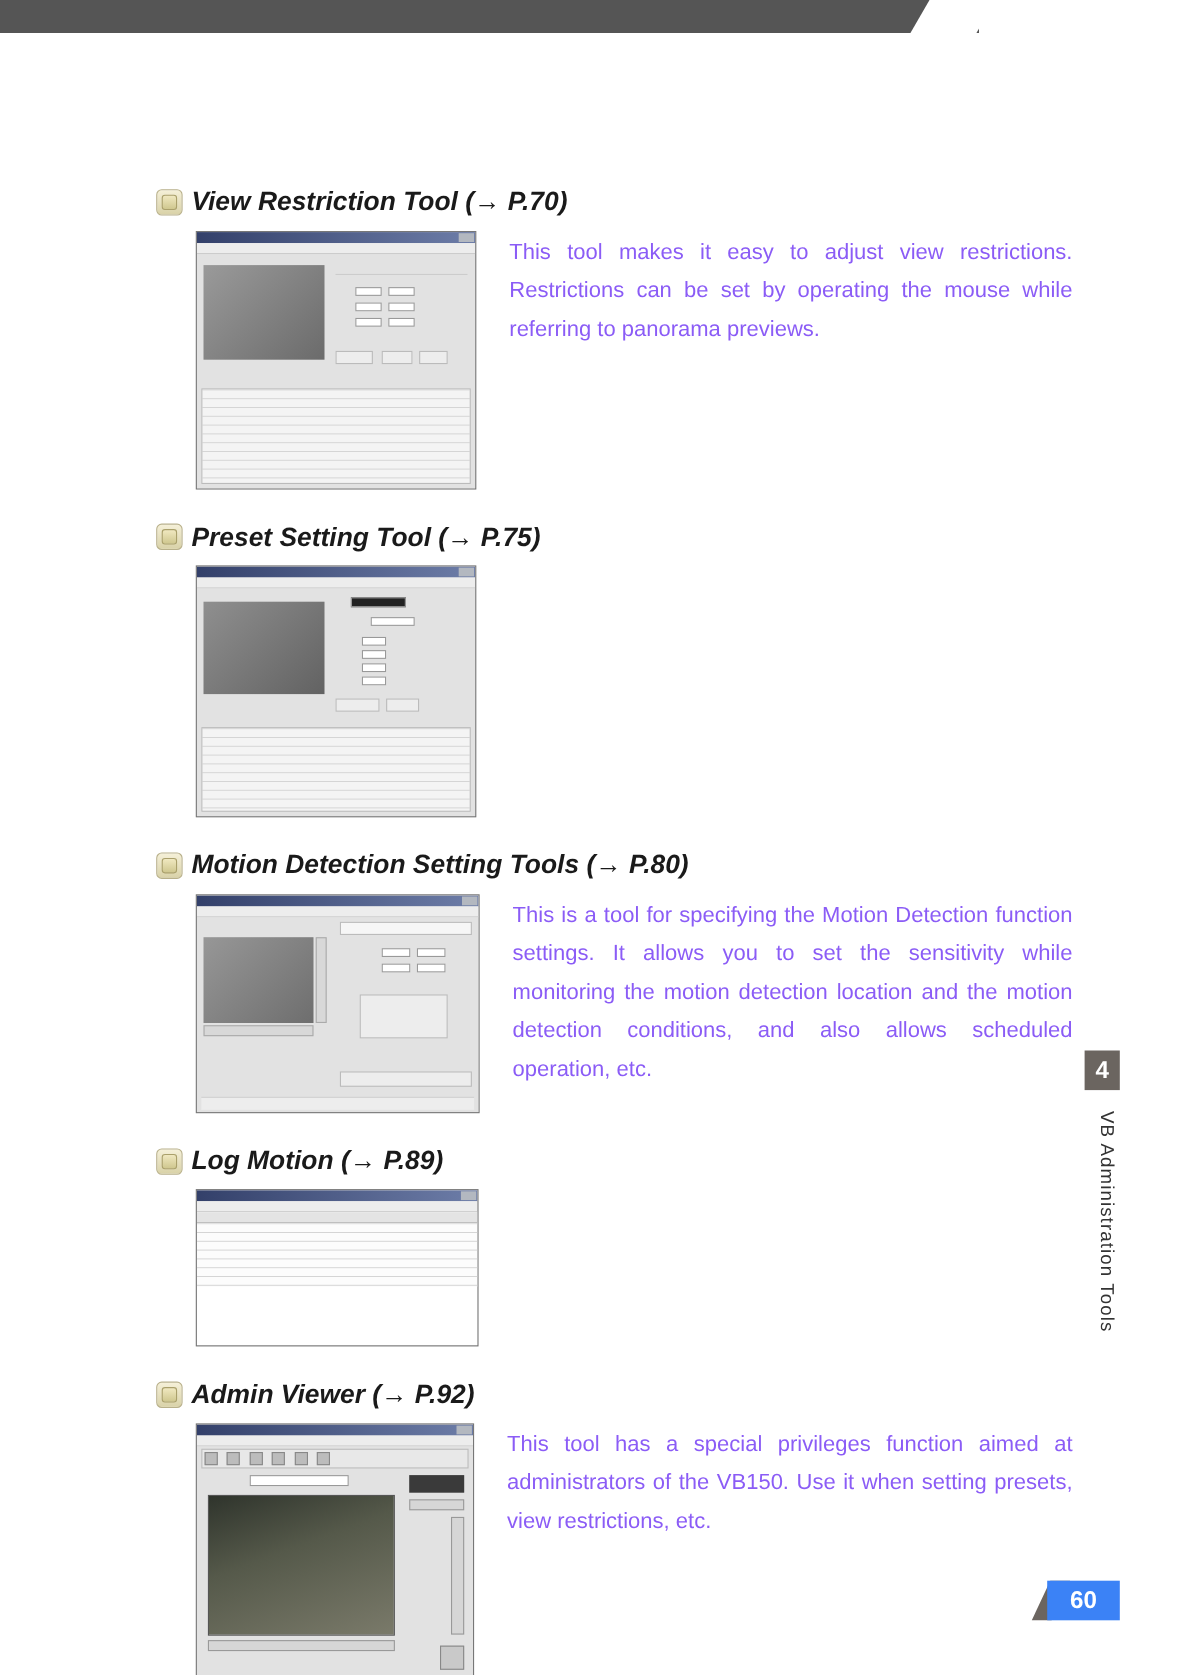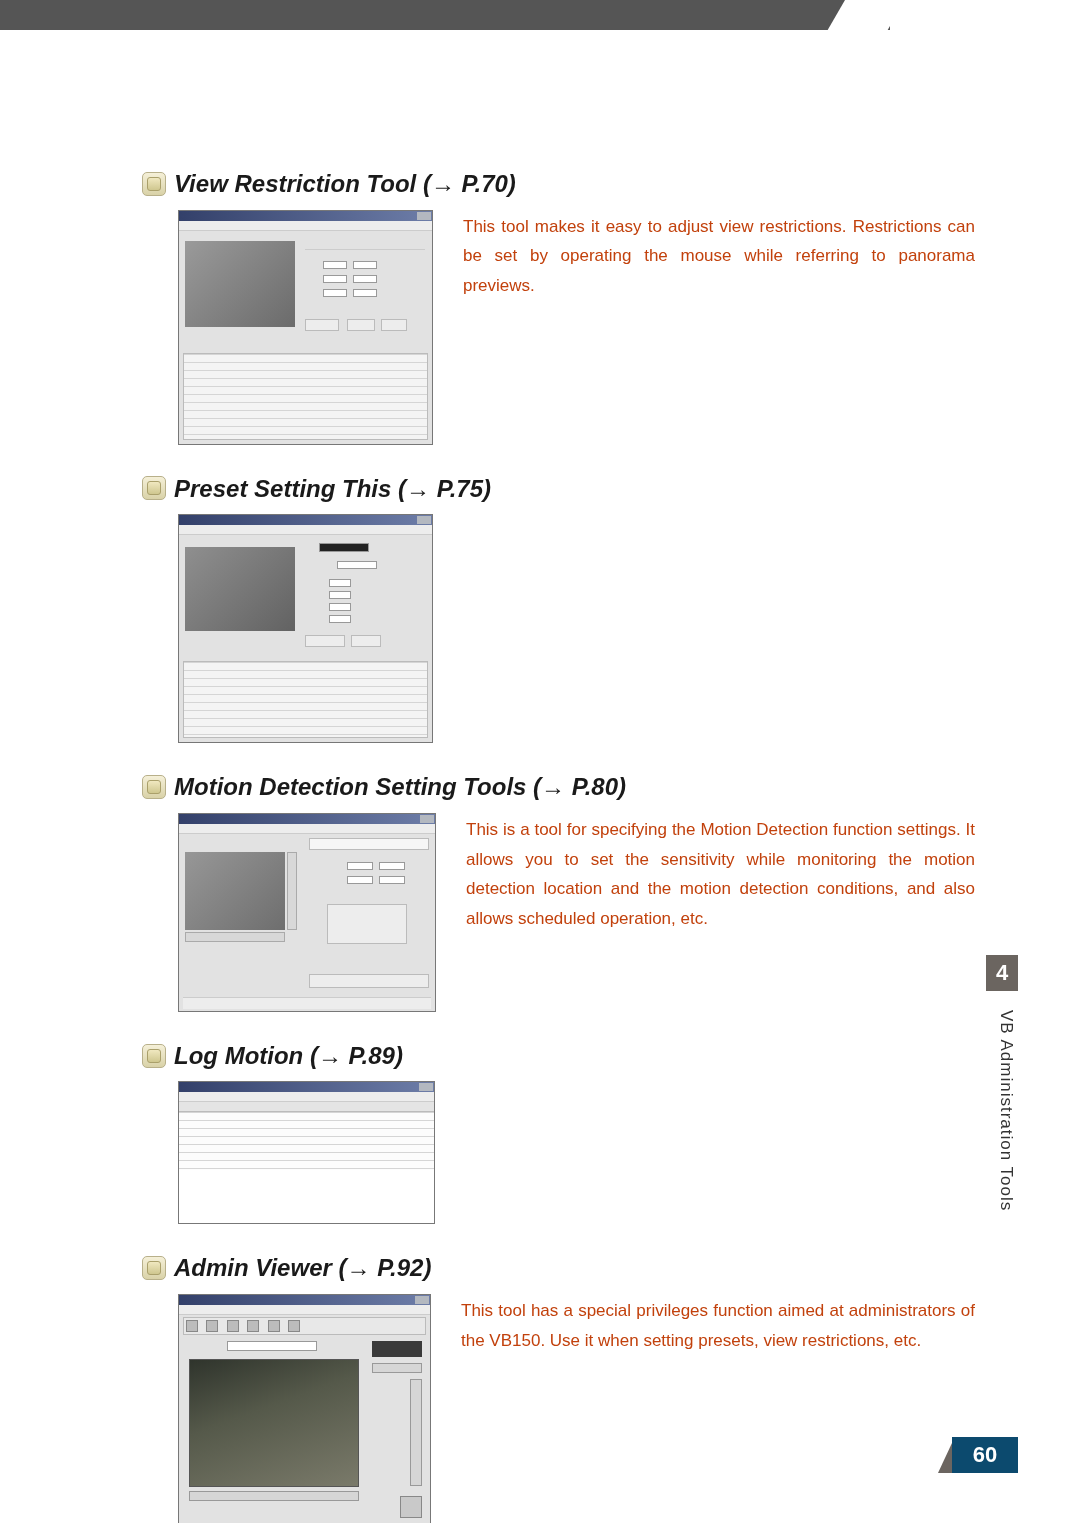--- a/index.html
+++ b/index.html
@@ -25,24 +25,24 @@
   .thumb-inner { width: 100%; height: 100%; position: relative; overflow: hidden; }
   .win-title { position: absolute; top: 0; left: 0; right: 0; height: 10px; background: linear-gradient(to right,#33406a,#6d7da8); }
   .win-close { position: absolute; top: 1px; right: 1px; width: 14px; height: 8px; background: #b3b8c0; }
   .win-menu { position: absolute; top: 10px; left: 0; right: 0; height: 10px; background: #ededed; border-bottom: 1px solid #ccc; }
   .win-body { position: absolute; top: 20px; left: 0; right: 0; bottom: 0; background: #e2e2e2; }
   .panel-img { position: absolute; background: #8a8a8a; }
   .panel-ctrl { position: absolute; background: #ededed; border: 1px solid #bbb; }
   .field-box { position: absolute; background: #fff; border: 1px solid #999; }
   .tiny { font-size: 5px; color: #555; line-height: 1; }
   .grid-lines { background-image: linear-gradient(#d5d5d5 1px, transparent 1px); background-size: 100% 8px; }
-  .desc { flex: 1 1 auto; font-size: 17px; line-height: 1.75; color: #c2410c; text-align: justify; padding-top: 2px; }
+  .desc { flex: 1 1 auto; font-size: 20px; line-height: 1.75; color: #8b5cf6; text-align: justify; padding-top: 2px; }
   .side-tab { position: absolute; right: 62px; top: 955px; width: 32px; height: 36px; background: #6b6560; color: #fff; font-size: 22px; font-weight: bold; display: flex; align-items: center; justify-content: center; }
   .side-label { position: absolute; right: 64px; top: 1010px; writing-mode: vertical-rl; font-size: 17px; letter-spacing: 1px; color: #333; }
-  .page-num { position: absolute; right: 62px; bottom: 50px; width: 66px; height: 36px; background: #0c4a6e; color: #fff; font-size: 22px; font-weight: bold; display: flex; align-items: center; justify-content: center; }
+  .page-num { position: absolute; right: 62px; bottom: 50px; width: 66px; height: 36px; background: #3b82f6; color: #fff; font-size: 22px; font-weight: bold; display: flex; align-items: center; justify-content: center; }
   .page-num-skew { position: absolute; right: 124px; bottom: 50px; width: 18px; height: 36px; background: #6b6560; transform: skewX(-25deg); transform-origin: bottom right; }
 </style>
 </head>
 <body>
 
 <div class="page">
   <div class="top-bar">
     <div class="top-bar-cut"></div>
     <div class="top-bar-right"></div>
   </div>
@@ -86,21 +86,21 @@
         <div class="desc">This tool makes it easy to adjust view restrictions. Restrictions can be set by operating the mouse while referring to panorama previews.</div>
       </div>
     </div>
 
     <div class="section">
       <div class="heading">
         <span class="bullet">
             <span class="bullet-outer"></span>
             <span class="bullet-inner"></span>
           </span>
-        <span class="heading-text">Preset Setting This (→ P.75)</span>
+        <span class="heading-text">Preset Setting Tool (→ P.75)</span>
       </div>
       <div class="row">
         <div class="thumb thumb-ps">
           <div class="thumb-inner">
             <div class="win-title"></div>
               <div class="win-close"></div>
               <div class="win-menu"></div>
             <div class="win-body">
               <div class="panel-img" style="left:6px;top:12px;width:110px;height:84px;background:linear-gradient(135deg,#8f8f8f,#626262);"></div>
               <div class="field-box" style="left:140px;top:8px;width:50px;height:9px;background:#222;"></div>

